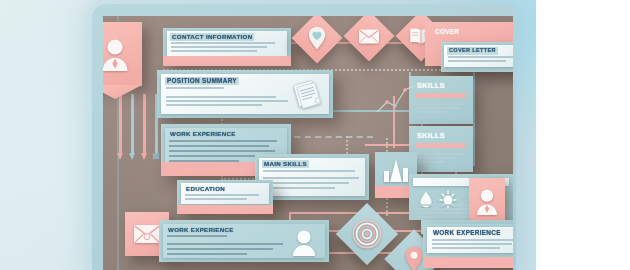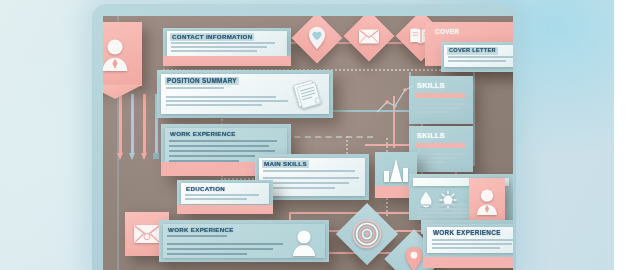--- a/index.html
+++ b/index.html
@@ -5,21 +5,21 @@
   * { box-sizing: border-box; margin: 0; padding: 0; }
 
   html, body {
     width: 630px; height: 270px;
     overflow: hidden;
     font-family: "Liberation Sans", sans-serif;
   }
 
   #stage {
     position: relative;
-    width: 614px; height: 270px;
+    width: 536px; height: 270px;
     background:
       radial-gradient(ellipse 200px 180px at 556px 26px, #a9dbea 0%, rgba(169,219,234,0) 72%),
       radial-gradient(ellipse 230px 240px at 34px 150px, #dfeef1 0%, rgba(223,238,241,0) 75%),
       linear-gradient(118deg, #e2eff1 0%, #d6e7ec 38%, #cfe2e9 62%, #c9dfe8 100%);
   }
 
   
   #canvas-frame {
     position: absolute;
     left: 92px; top: 4px; width: 424px; height: 266px;

